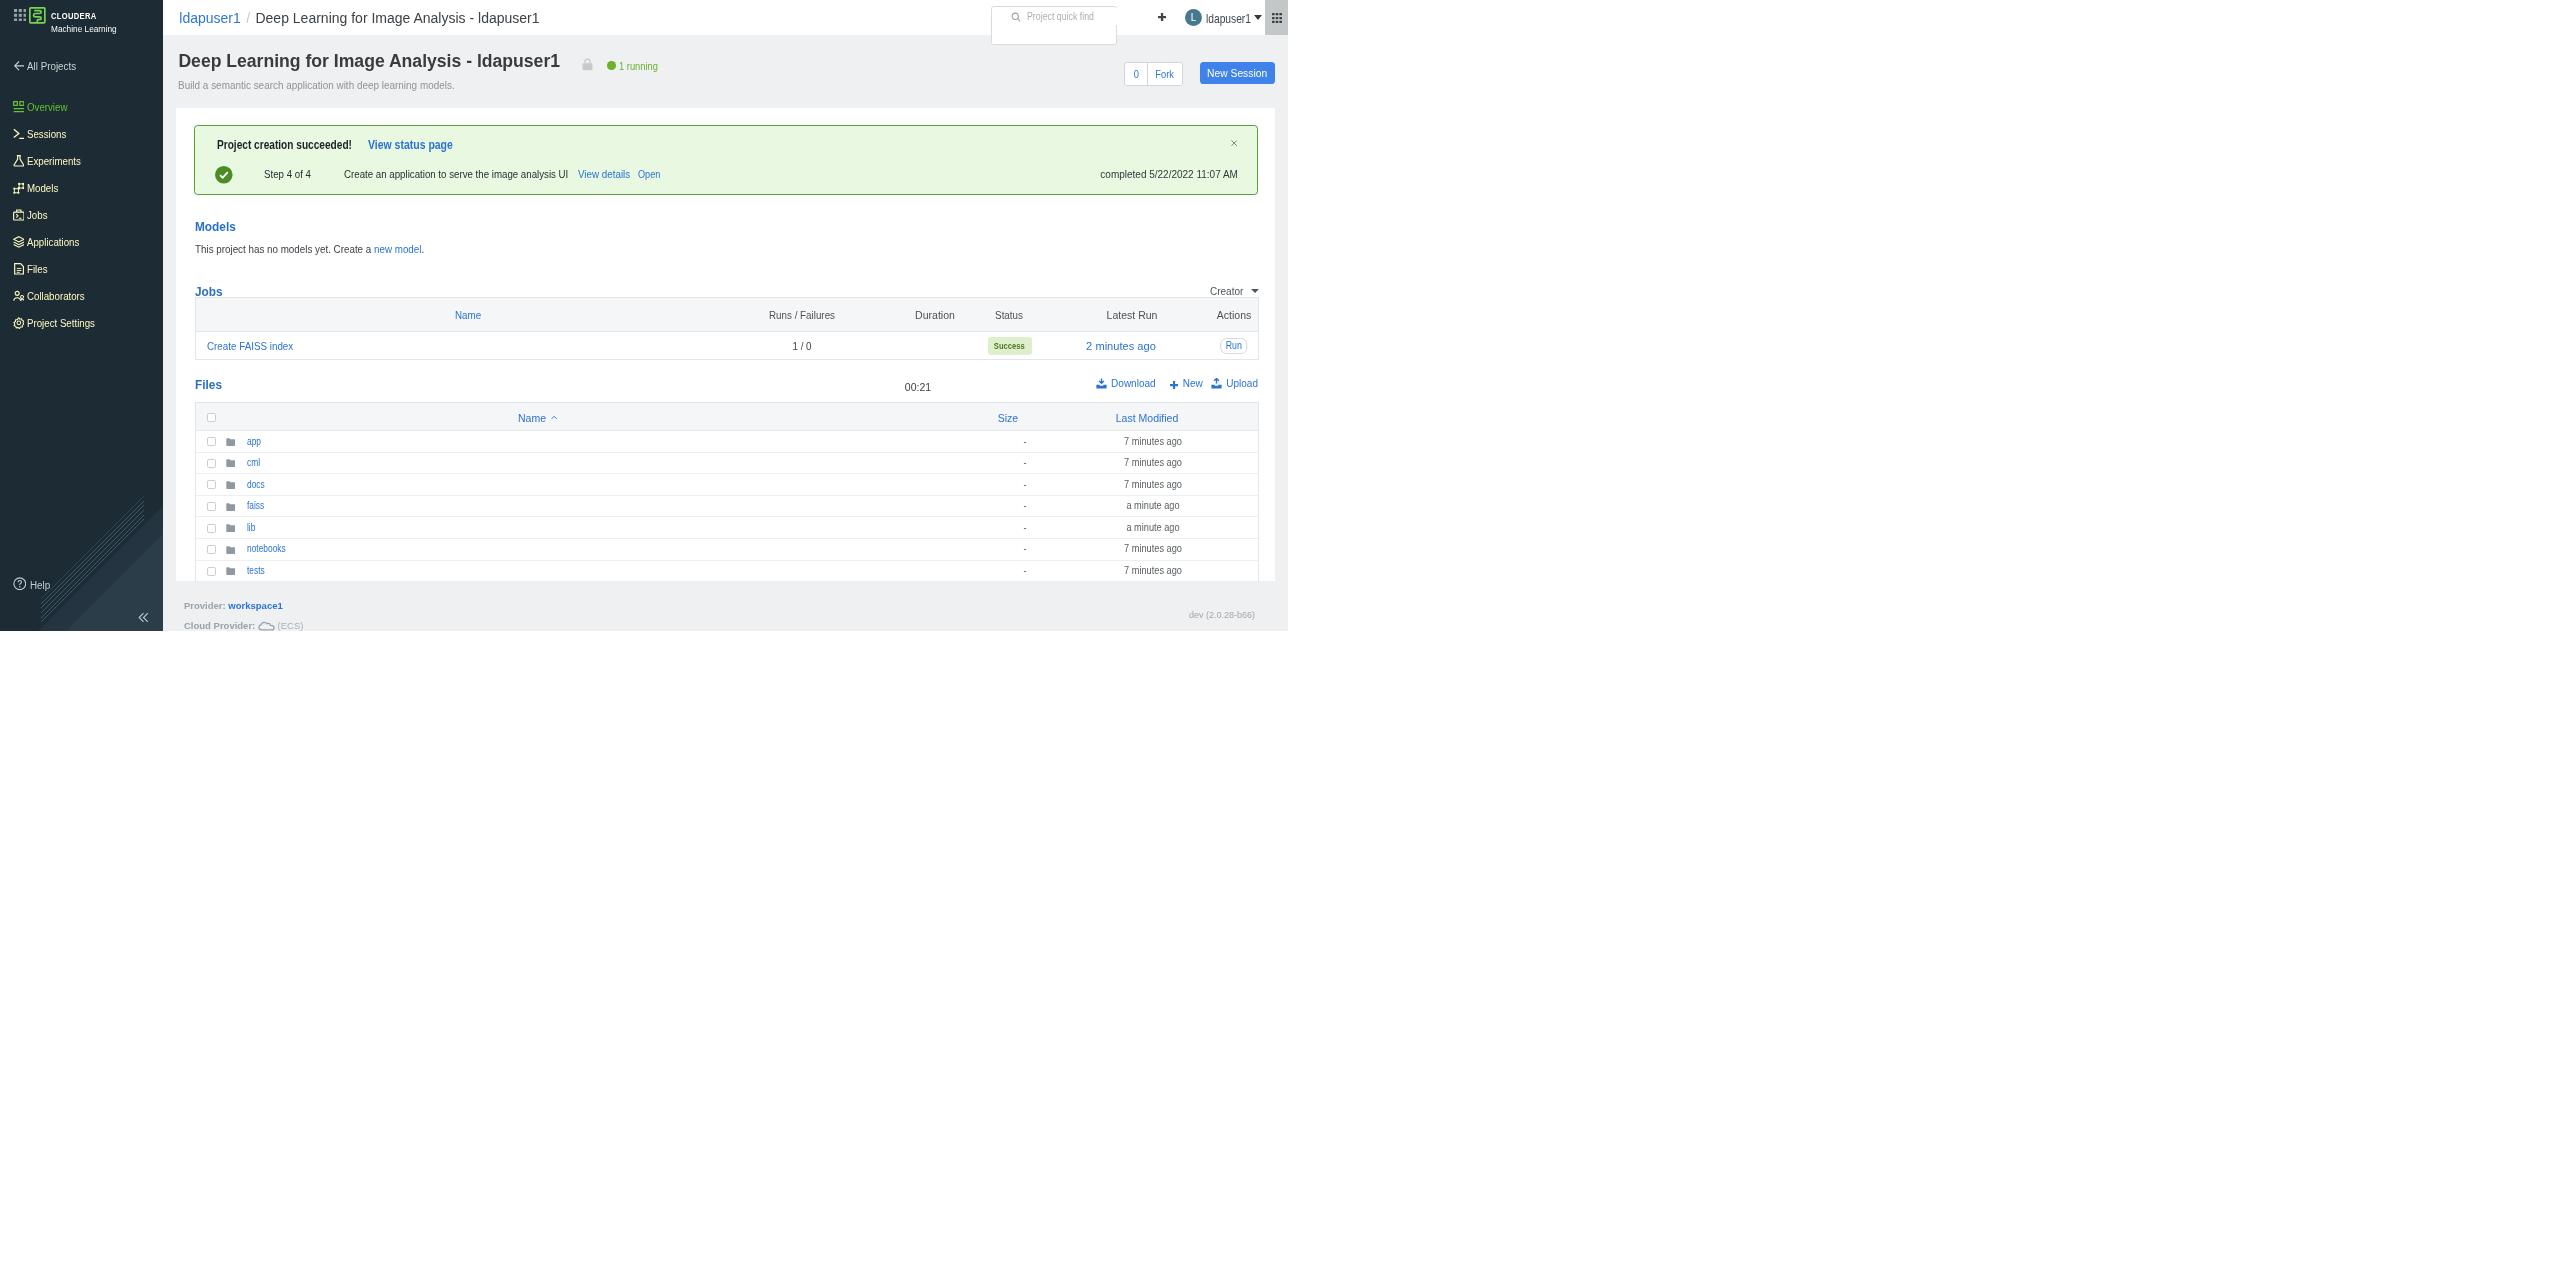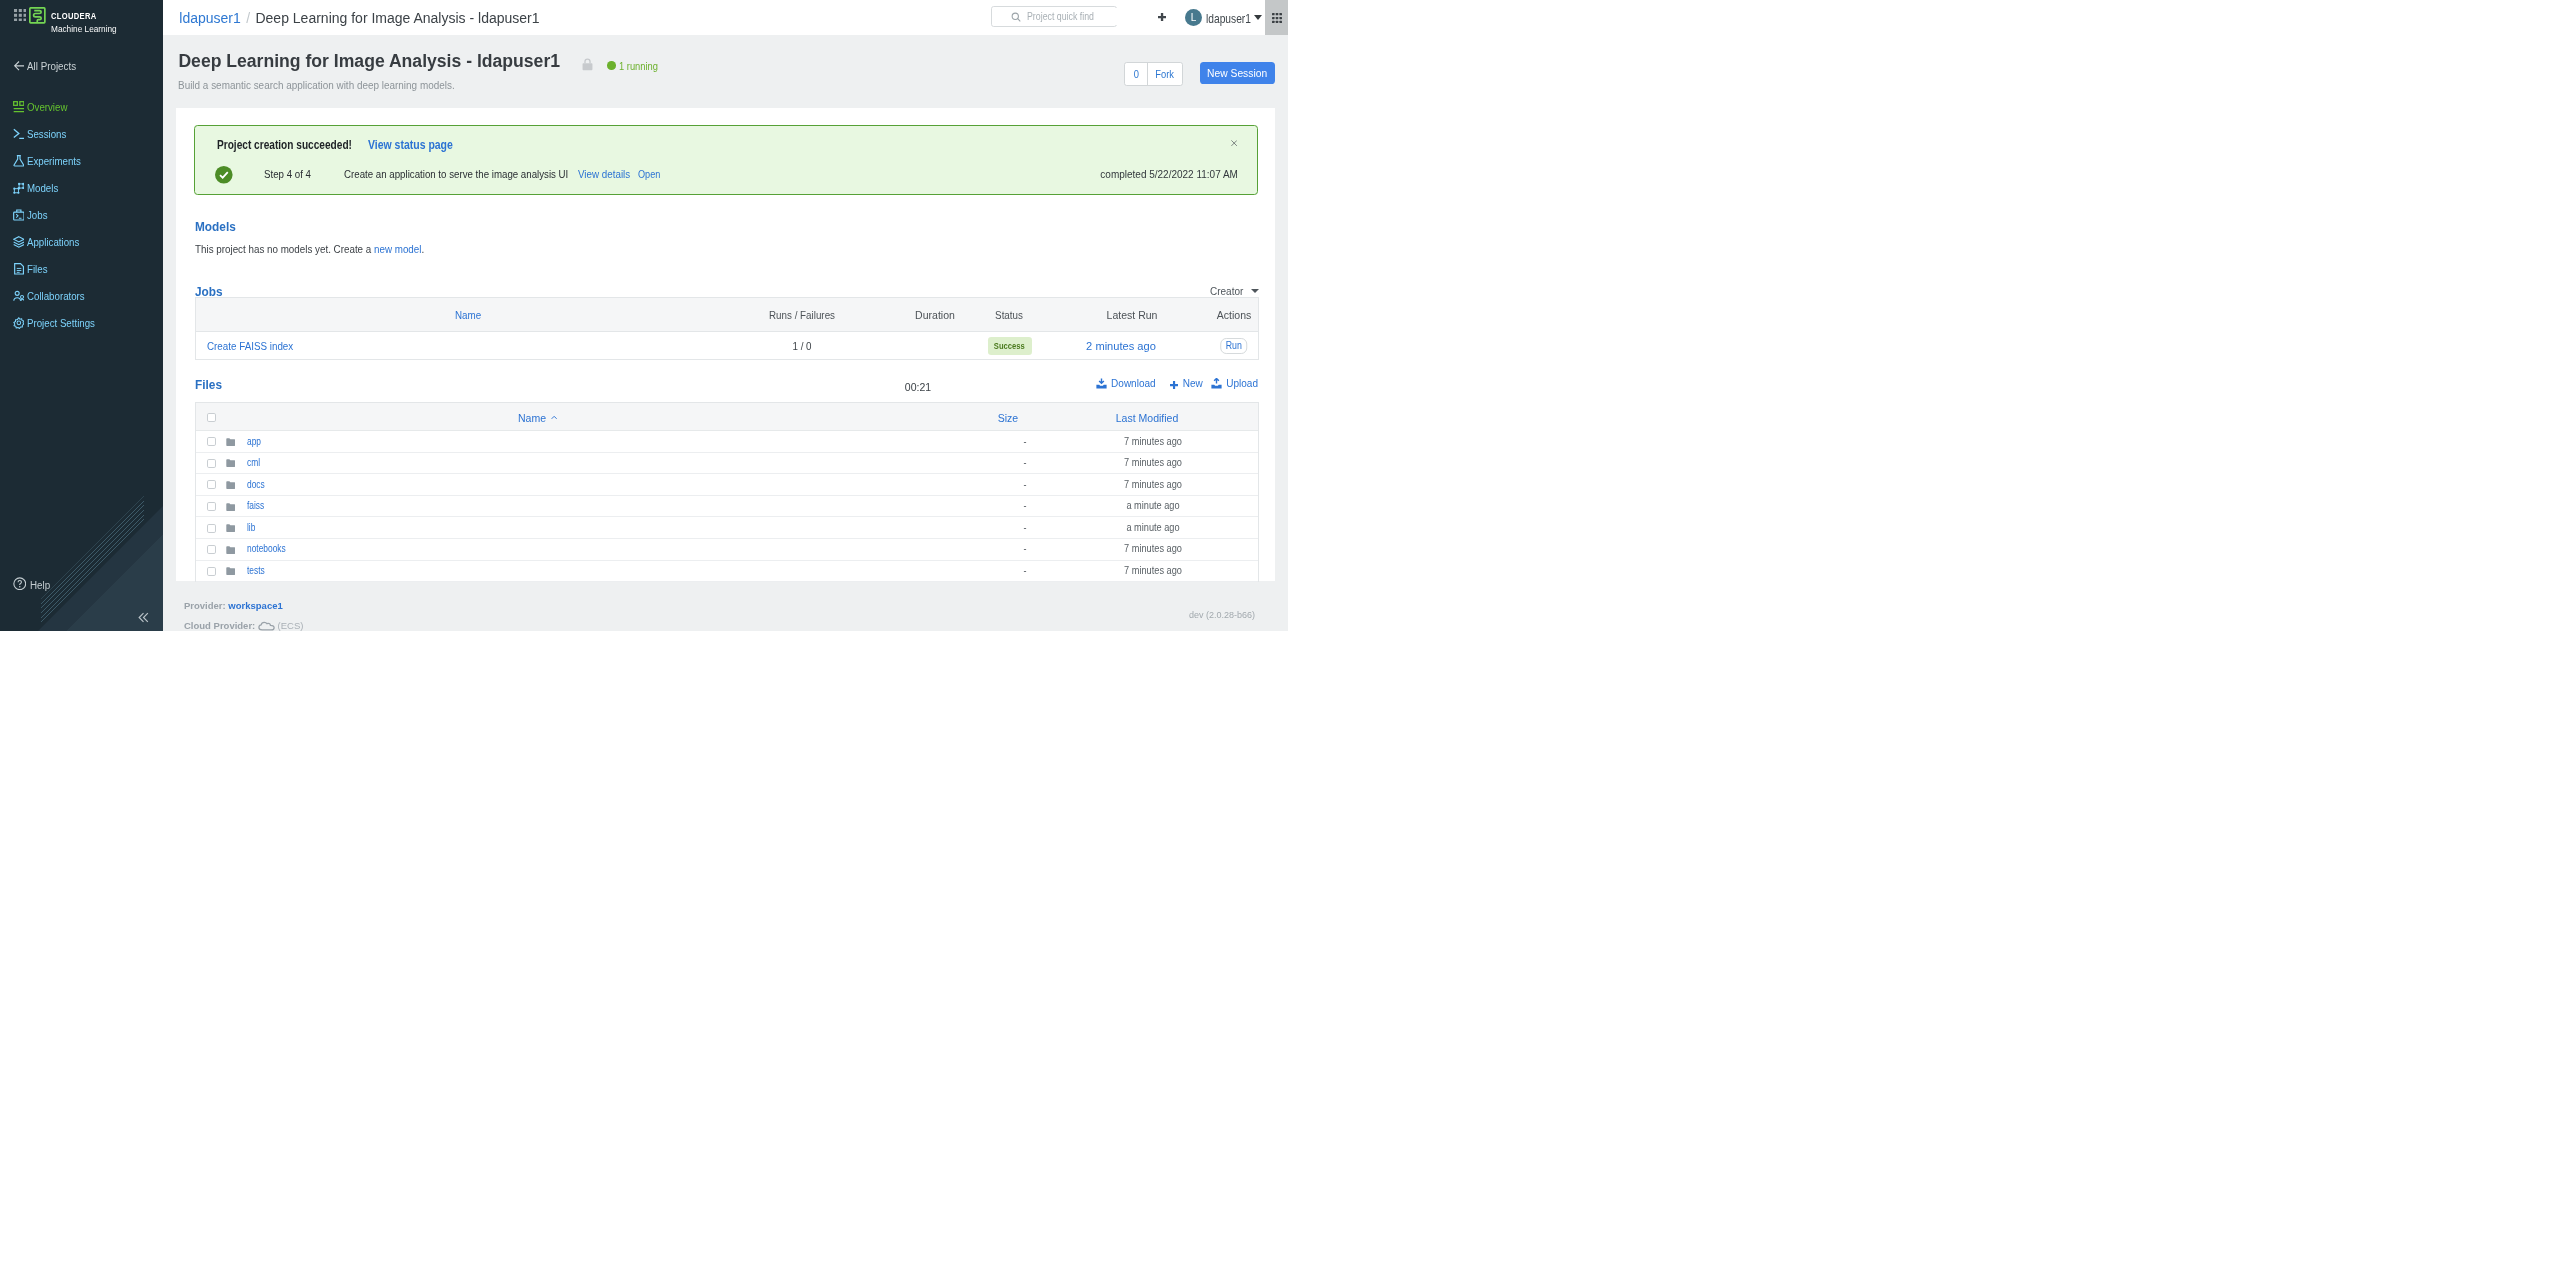--- a/index.html
+++ b/index.html
@@ -21,36 +21,36 @@
     clip-path:polygon(41px 625px,41px 599px,144px 496px,144px 522px); }
   .grid-icon { position:absolute; left:13.5px; top:8.6px; width:12.6px; height:12.6px; color:#97a1a6; }
   .logo-mark { position:absolute; left:29px; top:7.2px; width:16.7px; height:16.7px; }
   .brand-text { position:absolute; left:51px; top:5.9px; color:#fff; }
   .brand-name { font-size:9px; font-weight:bold; letter-spacing:0.4px; line-height:9.5px; display:inline-block; transform:scaleX(.84); transform-origin:0 50%; }
   .brand-sub { font-size:9.5px; font-weight:400; color:#fbfcfc; line-height:10px; margin-top:2.3px; }
   .all-projects { position:absolute; left:0; top:55px; width:163px; height:21px; color:#c9d1d4; cursor:pointer; }
   .all-projects .back-arrow { position:absolute; left:12.6px; top:4.5px; width:11.7px; height:11.7px; }
   .all-projects .lbl { position:absolute; left:27px; top:3.6px; font-size:11.7px; }
   .nav { position:absolute; left:0; top:94px; width:163px; }
-  .nav-item { position:relative; height:27px; color:#7dd3fc; cursor:pointer; }
+  .nav-item { position:relative; height:27px; color:#fef9c3; cursor:pointer; }
   .nav-item .nico { position:absolute; left:12.6px; top:7.2px; width:11.7px; height:11.7px; }
   .nav-item .nlbl { position:absolute; left:27px; top:6.3px; font-size:11.7px; }
   .nav-item.active { color:#65c32f; }
   .sb-help { position:absolute; left:0; top:574px; width:163px; height:20px; color:#c4cdd1; cursor:pointer; }
   .sb-help .hico { position:absolute; left:12.6px; top:2.7px; width:13.5px; height:13.5px; }
   .sb-help .lbl { position:absolute; left:30px; top:3.6px; font-size:11.7px; }
   .sb-collapse { position:absolute; left:137px; top:611px; width:13px; height:13px; color:#b9c2c7; cursor:pointer; }
 
   
   .topbar { position:absolute; left:163px; top:0; right:0; height:35px; background:#fff; z-index:4; }
   .crumbs { position:absolute; left:16.3px; top:10px; font-size:14px; white-space:nowrap; }
   .crumb-user { color:#2e78d2; text-decoration:none; cursor:pointer; }
   .crumb-sep { color:#c3c9cd; margin:0 5.4px; }
   .crumb-proj { color:#3c4247; }
-  .searchbox { position:absolute; left:828px; top:5.9px; width:126px; height:21px; border:0.9px solid #d7dbdd; border-radius:2.7px; background:#fff; }
+  .searchbox { position:absolute; left:828px; top:5.9px; width:126px; height:39px; border:0.9px solid #d7dbdd; border-radius:2.7px; background:#fff; }
   .searchbox .mag { position:absolute; left:19px; top:5px; width:10px; height:10px; color:#9ba3a8; }
   .searchbox input { position:absolute; left:35px; top:0.9px; width:113px; height:17px; border:none; outline:none; font-size:11px; font-family:inherit; color:#3c4247; transform:scaleX(.8); transform-origin:0 50%; }
   .searchbox input::placeholder { color:#a9b0b5; }
   .tb-plus { position:absolute; left:995px; top:13px; width:8.1px; height:8.1px; color:#41474c; cursor:pointer; }
   .user-chip { position:absolute; left:1022px; top:0; height:35px; cursor:pointer; }
   .avatar { position:absolute; left:0; top:8.8px; width:17px; height:17px; border-radius:50%; background:#47798e; color:#fff; font-size:10px; text-align:center; line-height:17px; }
   .user-name { position:absolute; left:21px; top:11.5px; font-size:12.2px; color:#3f464b; }
   .user-caret { position:absolute; left:69px; top:15px; width:0; height:0; border-left:4.1px solid transparent; border-right:4.1px solid transparent; border-top:5px solid #34393d; }
   .apps-corner { position:absolute; left:1265px; top:0; width:23.5px; height:35px; background:#c4c7c8; z-index:6; cursor:pointer; }
   .apps-corner svg { position:absolute; left:6.8px; top:12.6px; width:10px; height:10px; color:#3a3f43; }

